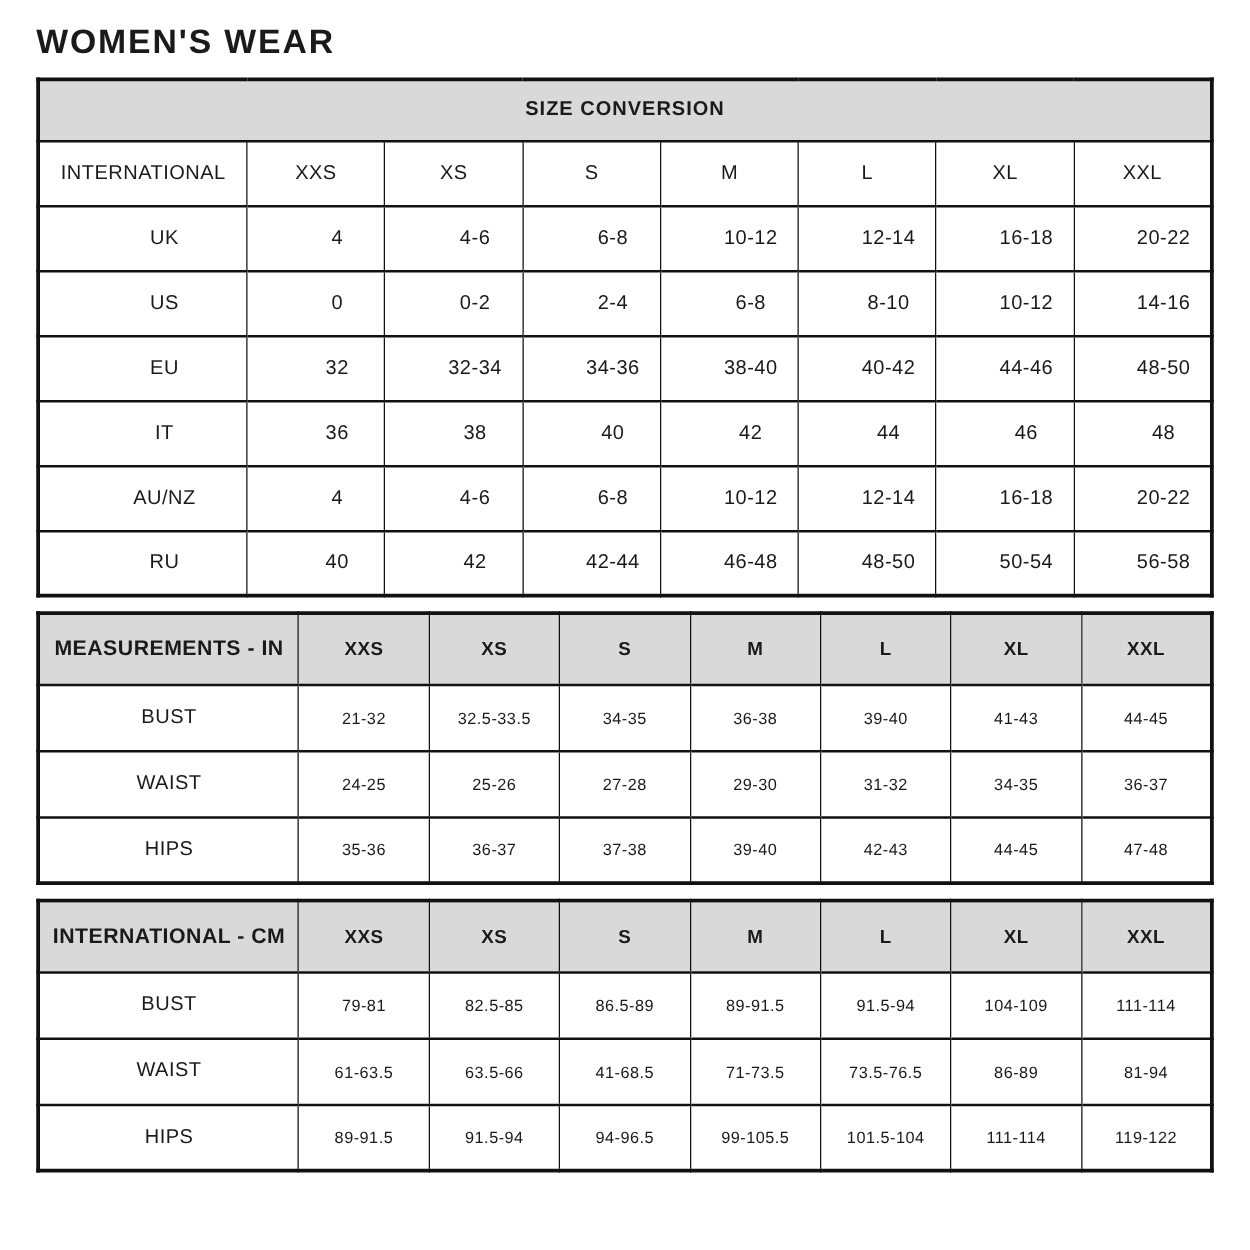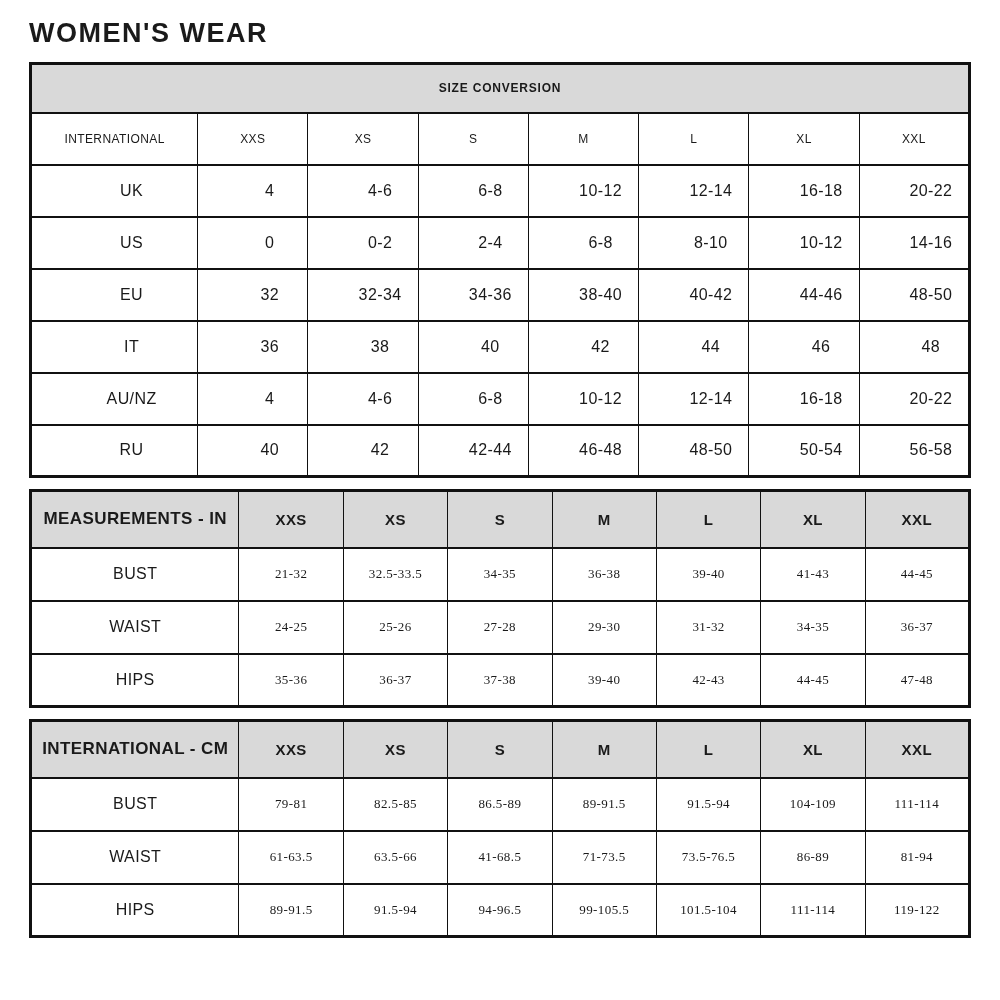--- a/index.html
+++ b/index.html
@@ -37,49 +37,49 @@
     text-align:center;
     vertical-align:middle;
     padding:2px;
     letter-spacing:0.4px;
     overflow:hidden;
   }
   
   .tbl-conversion [data-name="table-title"]{
     background:var(--header-bg);
     height:49px;
-    font-size:12px;
+    font-size:16px;
     font-weight:bold;
     letter-spacing:0.8px;
     margin-left:24px;
   }
   .tbl-conversion .head-row th{
     height:52px;
     font-weight:normal;
-    font-size:12px;
+    font-size:16px;
   }
   .tbl-conversion td{
     height:52px;
     font-size:16px;
     font-weight:normal;
     padding-left:36px;
   }
   
   .tbl-meas .head-row th{
     background:var(--header-bg);
     height:57px;
     font-size:15px;
     font-weight:bold;
   }
   .tbl-meas .head-row th[data-name="corner-label"]{
     font-size:17px;
   }
   .tbl-meas td{height:53px;}
   .tbl-meas td[data-name="row-label"]{font-size:16px;}
-  .tbl-meas td[data-name="value-cell"]{font-size:13px;font-family:Liberation Serif, serif;}
+  .tbl-meas td[data-name="value-cell"]{font-size:13px;}
   col.c0-narrow{width:17.8%;}
   col.c0-wide{width:22.2%;}
 </style>
 </head>
 <body style="background: rgb(255, 255, 255);">
 
 <div class="page" data-name="size-chart-page">
 
   <h1 class="page-title" data-name="page-title">WOMEN'S WEAR</h1>
 

